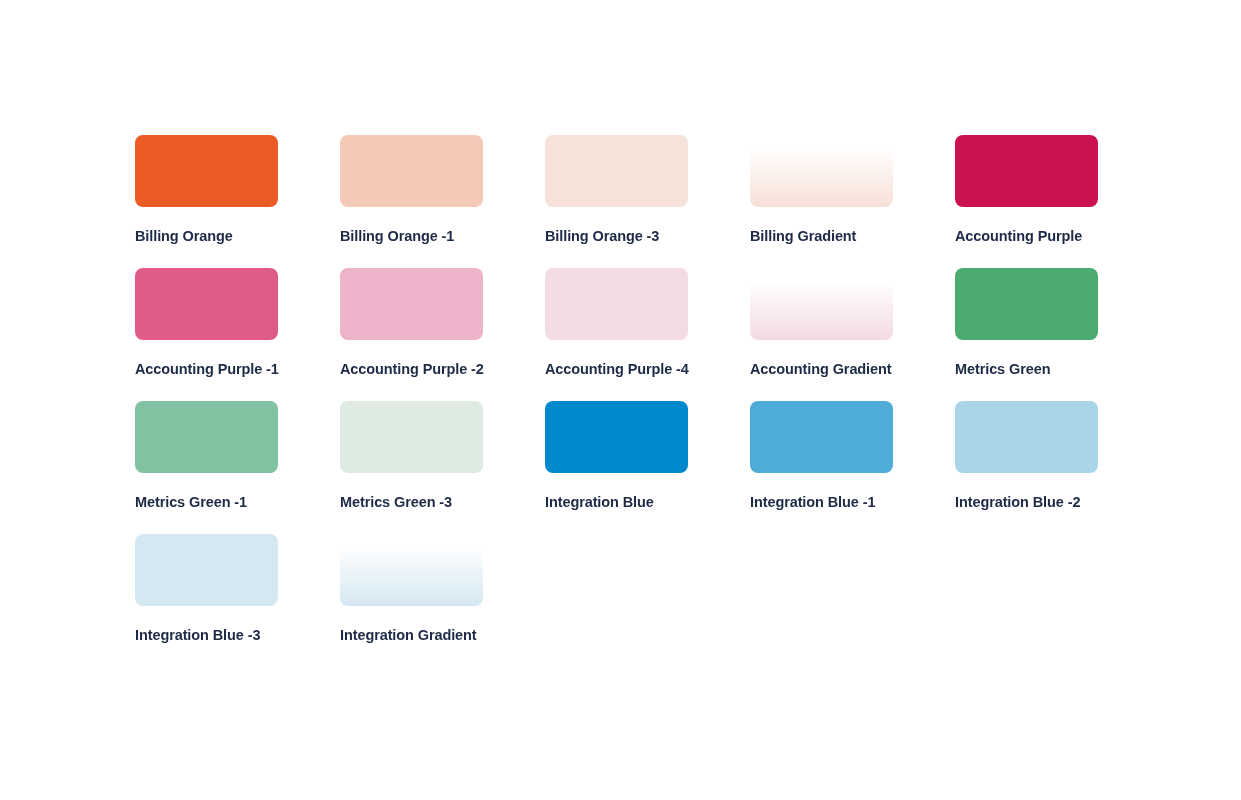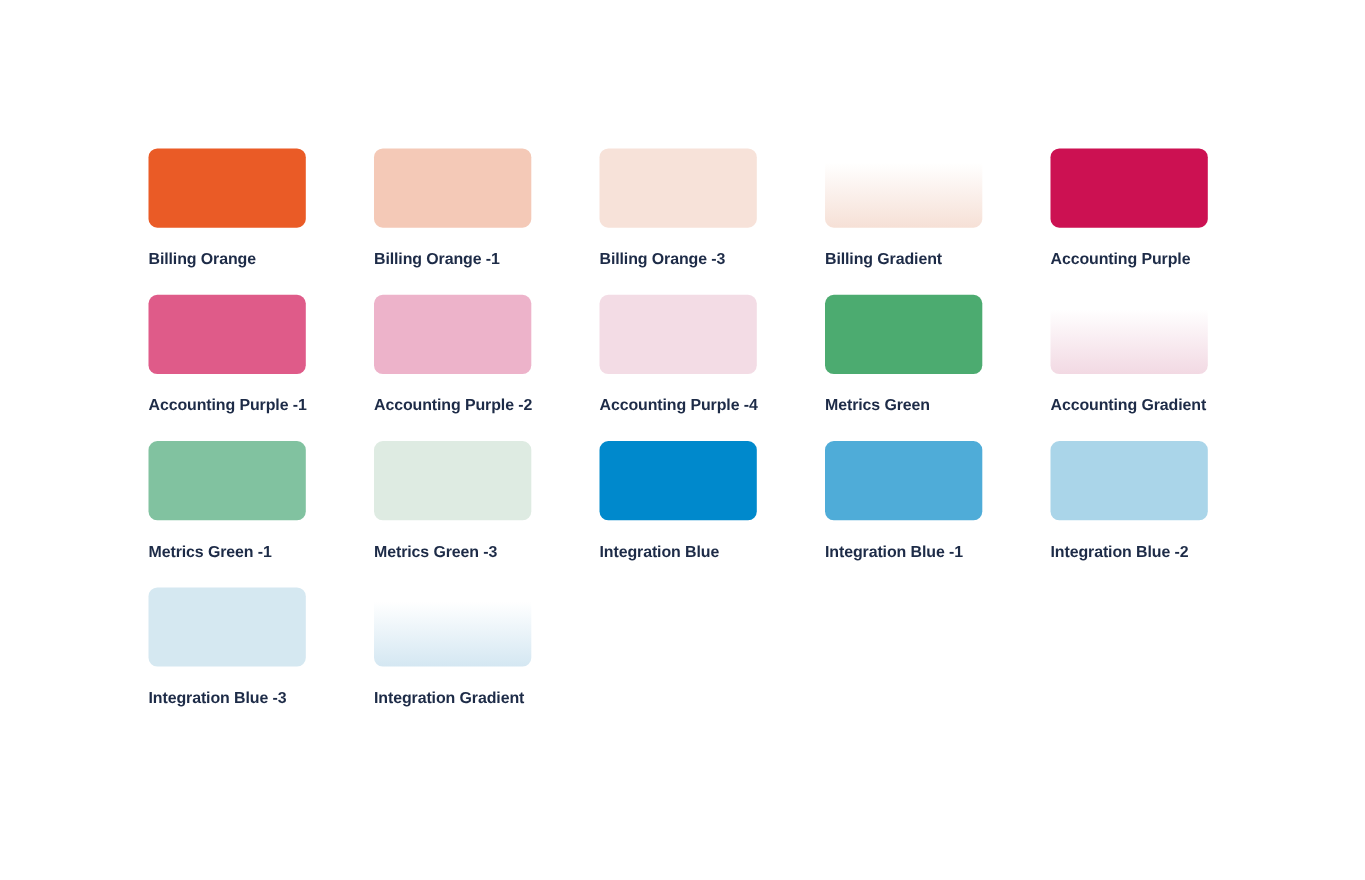--- a/index.html
+++ b/index.html
@@ -84,26 +84,26 @@
       </div>
       <div class="swatch-cell">
         <div class="swatch-chip" style="background: rgb(237, 179, 202);"></div>
         <div class="swatch-label">Accounting Purple -2</div>
       </div>
       <div class="swatch-cell">
         <div class="swatch-chip" style="background: rgb(243, 220, 229);"></div>
         <div class="swatch-label">Accounting Purple -4</div>
       </div>
       <div class="swatch-cell">
+        <div class="swatch-chip" style="background: linear-gradient(rgb(255, 255, 255) 0%, rgb(255, 255, 255) 18%, rgb(242, 217, 227) 100%);"></div>
+        <div class="swatch-label">Accounting Gradient</div>
+      </div>
+      <div class="swatch-cell">
         <div class="swatch-chip" style="background: rgb(76, 171, 112);"></div>
         <div class="swatch-label">Metrics Green</div>
-      </div>
-      <div class="swatch-cell">
-        <div class="swatch-chip" style="background: linear-gradient(rgb(255, 255, 255) 0%, rgb(255, 255, 255) 18%, rgb(242, 217, 227) 100%);"></div>
-        <div class="swatch-label">Accounting Gradient</div>
       </div>
       <div class="swatch-cell">
         <div class="swatch-chip" style="background: rgb(129, 194, 160);"></div>
         <div class="swatch-label">Metrics Green -1</div>
       </div>
       <div class="swatch-cell">
         <div class="swatch-chip" style="background: rgb(222, 235, 226);"></div>
         <div class="swatch-label">Metrics Green -3</div>
       </div>
       <div class="swatch-cell">

